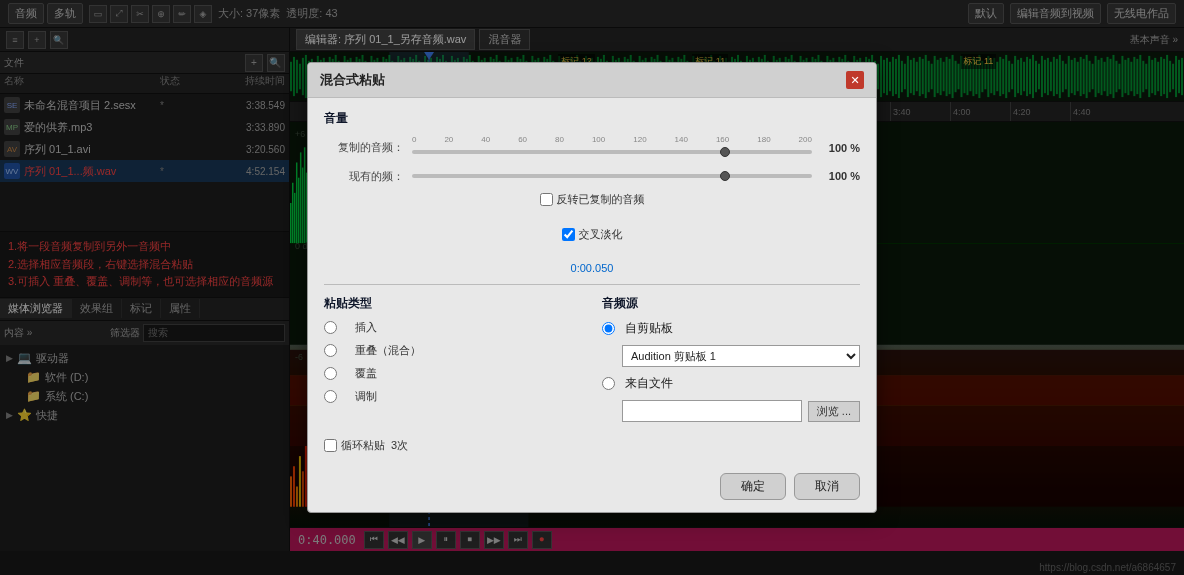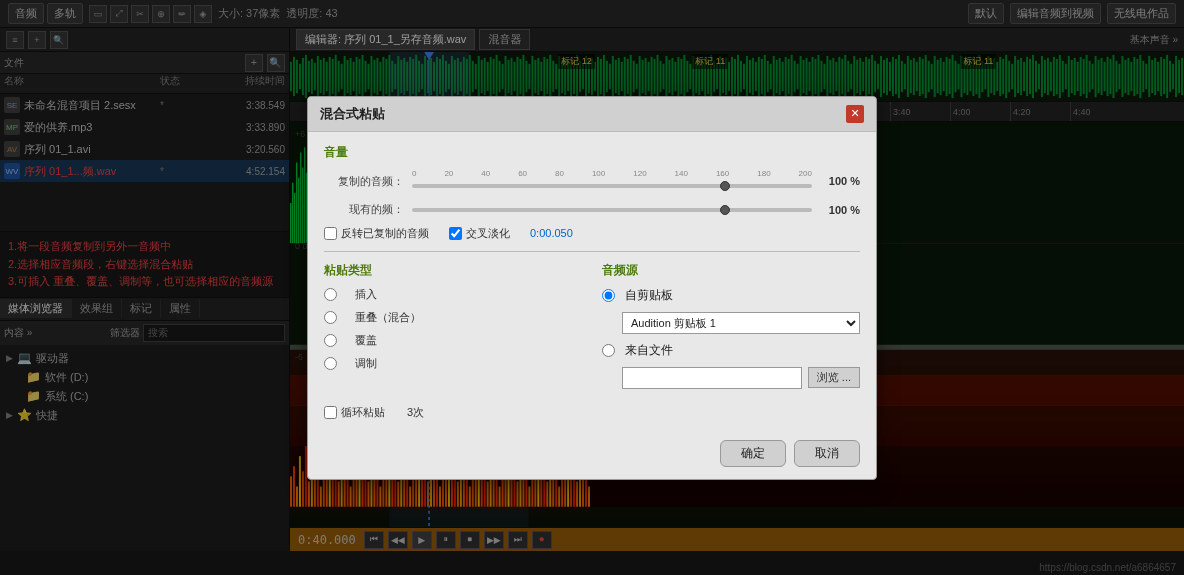--- a/index.html
+++ b/index.html
@@ -269,21 +269,21 @@
     .waveform-main {
       flex: 1;
       background: #0a1a0a;
       position: relative;
       overflow: hidden;
     }
 
     
     .bottom-bar {
       height: 24px;
-      background: #a16207;
+      background: #be185d;
       border-top: 1px solid #111;
       display: flex;
       align-items: center;
       padding: 0 8px;
       gap: 8px;
     }
     .time-display {
       font-size: 12px;
       color: #ccc;
       font-family: monospace;
@@ -361,21 +361,21 @@
       border-radius: 2px;
     }
     .modal-body {
       padding: 12px 16px;
     }
 
     
     .modal-section-title {
       font-size: 12px;
       font-weight: bold;
-      color: #4d7c0f;
+      color: #0f172a;
       margin-bottom: 8px;
     }
     .volume-row {
       display: flex;
       align-items: center;
       margin-bottom: 8px;
       gap: 8px;
     }
     .volume-label {
       width: 80px;
@@ -390,20 +390,21 @@
       color: #333;
       font-weight: bold;
     }
 
     
     .options-row {
       display: flex;
       align-items: center;
       margin-top: 8px;
       gap: 20px;
+      flex-direction: column;
     }
     .checkbox-label {
       display: flex;
       align-items: center;
       gap: 4px;
       font-size: 11px;
       color: #333;
       cursor: pointer;
     }
     .checkbox-label input { cursor: pointer; }
@@ -466,21 +467,21 @@
       flex: 1;
       height: 22px;
       background: white;
       border: 1px solid #999;
       font-size: 11px;
     }
 
     .loop-row {
       display: flex;
       align-items: center;
-      gap: 22px;
+      gap: 6px;
       margin-top: 8px;
       font-size: 11px;
       color: #333;
     }
 
     .modal-footer {
       display: flex;
       justify-content: flex-end;
       gap: 8px;
       padding: 8px 16px 12px;

